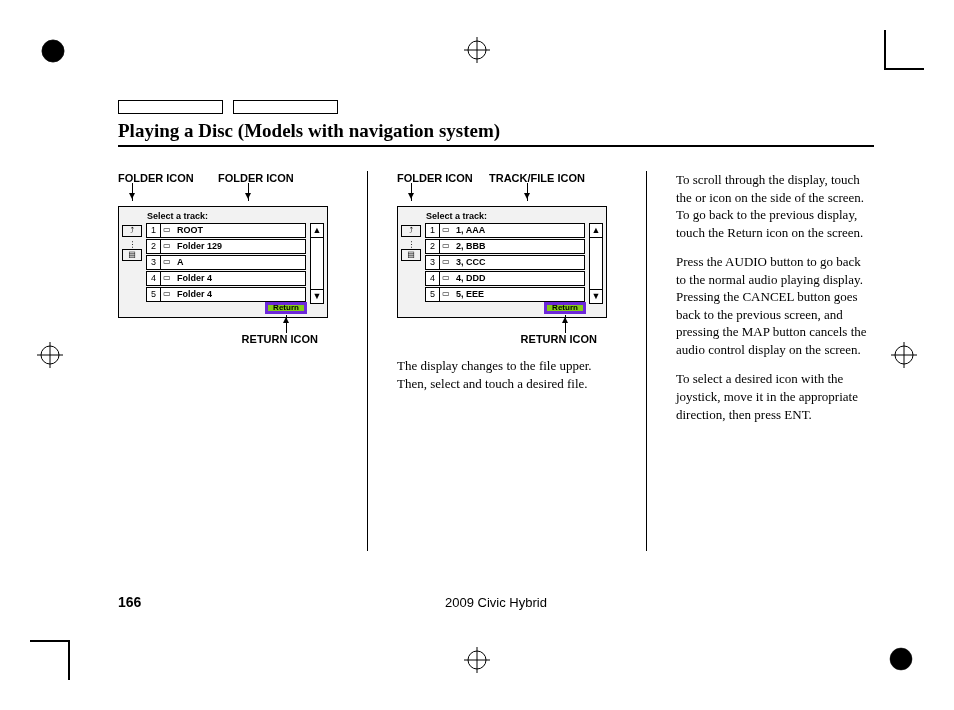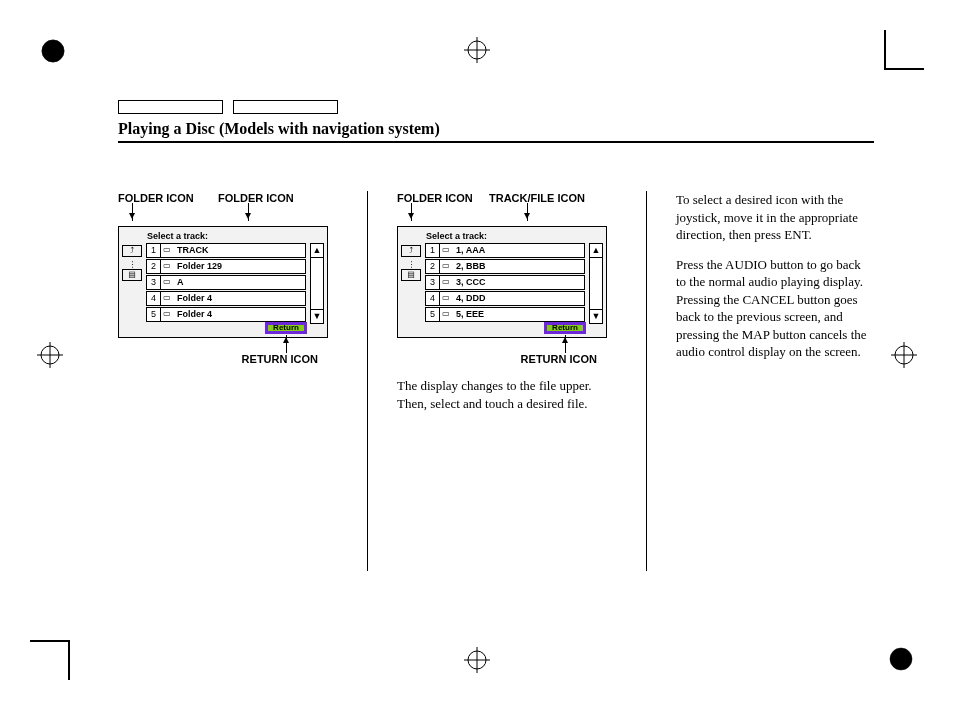--- a/index.html
+++ b/index.html
@@ -9,22 +9,22 @@
   .cm-tr{top:30px;right:30px}.cm-tr::before{width:40px;height:2px;top:38px;left:0}.cm-tr::after{width:2px;height:40px;top:0;left:0}
   .cm-bl{bottom:30px;left:30px}.cm-bl::before{width:40px;height:2px;top:0;left:0}.cm-bl::after{width:2px;height:40px;top:0;left:38px}
   .regmark{position:absolute;width:26px;height:26px}
   .regmark svg{width:26px;height:26px}
   .reg-tc{top:37px;left:464px}.reg-mr{top:342px;right:37px}.reg-ml{top:342px;left:37px}.reg-bc{bottom:37px;left:464px}
   .starburst{position:absolute;width:26px;height:26px}
   .sb-tl{top:38px;left:40px}.sb-br{bottom:38px;right:40px}
   .page{position:absolute;top:100px;left:118px;right:80px;bottom:100px}
   .tabs{display:flex;gap:10px;margin-bottom:6px}
   .tab{width:105px;height:14px;border:1px solid #000}
-  .title{font-weight:bold;font-size:16px;padding-bottom:3px;border-bottom:2px solid #000;font-family:Georgia,serif}
-  .cols{display:flex;margin-top:48px;gap:15px}
+  .title{font-weight:bold;font-size:19px;padding-bottom:3px;border-bottom:2px solid #000;font-family:Georgia,serif}
+  .cols{display:flex;margin-top:24px;gap:15px}
   .col{padding:0 14px;font-size:13px;line-height:1.35;flex:1}
   .col:first-child{padding-left:0}
   .col:last-child{padding-right:0}
   .sep{width:1px;background:#000;height:380px}
   .label{font-family:Arial,Helvetica,sans-serif;font-weight:bold;font-size:11px;position:absolute}
   .dia{position:relative;width:220px;height:170px;margin-bottom:16px}
   .arrow-down{position:absolute;width:1px;height:18px;background:#000}
   .arrow-down::after{content:"";position:absolute;bottom:-1px;left:-3px;border:3.5px solid transparent;border-top:6px solid #000}
   .arrow-up{position:absolute;width:1px;height:18px;background:#000}
   .arrow-up::after{content:"";position:absolute;top:-1px;left:-3px;border:3.5px solid transparent;border-bottom:6px solid #000}
@@ -106,21 +106,21 @@
           <span class="panel-title">Select a track:</span>
           <div class="side">
             <div class="side-box">⤴</div>
             <div class="side-dots">⋮</div>
             <div class="side-box">▤</div>
           </div>
           <div class="list" id="list1">
               <div class="row">
                 <span class="row-num">1</span>
                 <span class="row-ico">▭</span>
-                <span class="row-txt">TRACK</span>
+                <span class="row-txt">ROOT</span>
               </div>
               <div class="row">
                 <span class="row-num">2</span>
                 <span class="row-ico">▭</span>
                 <span class="row-txt">Folder 129</span>
               </div>
               <div class="row">
                 <span class="row-num">3</span>
                 <span class="row-ico">▭</span>
                 <span class="row-txt">A</span>
@@ -199,18 +199,23 @@
         </div>
         <div class="arrow-up" style="bottom:8px;left:168px"></div>
         <span class="label" style="bottom:-6px;right:20px">RETURN ICON</span>
       </div>
       <p>The display changes to the file upper. Then, select and touch a desired file.</p>
     </div>
 
     <div class="sep"></div>
 
     <div class="col">
+      <p>To scroll through the display, touch the      or      icon on the side of the screen. To go back to the previous display, touch the Return icon on the screen.</p>
+      <p>Press the AUDIO button to go back to the normal audio playing display. Pressing the CANCEL button goes back to the previous screen, and pressing the MAP button cancels the audio control display on the screen.</p>
       <p>To select a desired icon with the joystick, move it in the appropriate direction, then press ENT.</p>
-      <p>Press the AUDIO button to go back to the normal audio playing display. Pressing the CANCEL button goes back to the previous screen, and pressing the MAP button cancels the audio control display on the screen.</p>
     </div>
   </div>
 
+  <div class="footer">
+    <span class="pageno">166</span>
+    <span class="model">2009  Civic  Hybrid</span>
+  </div>
 </div>
 
 </body></html>

